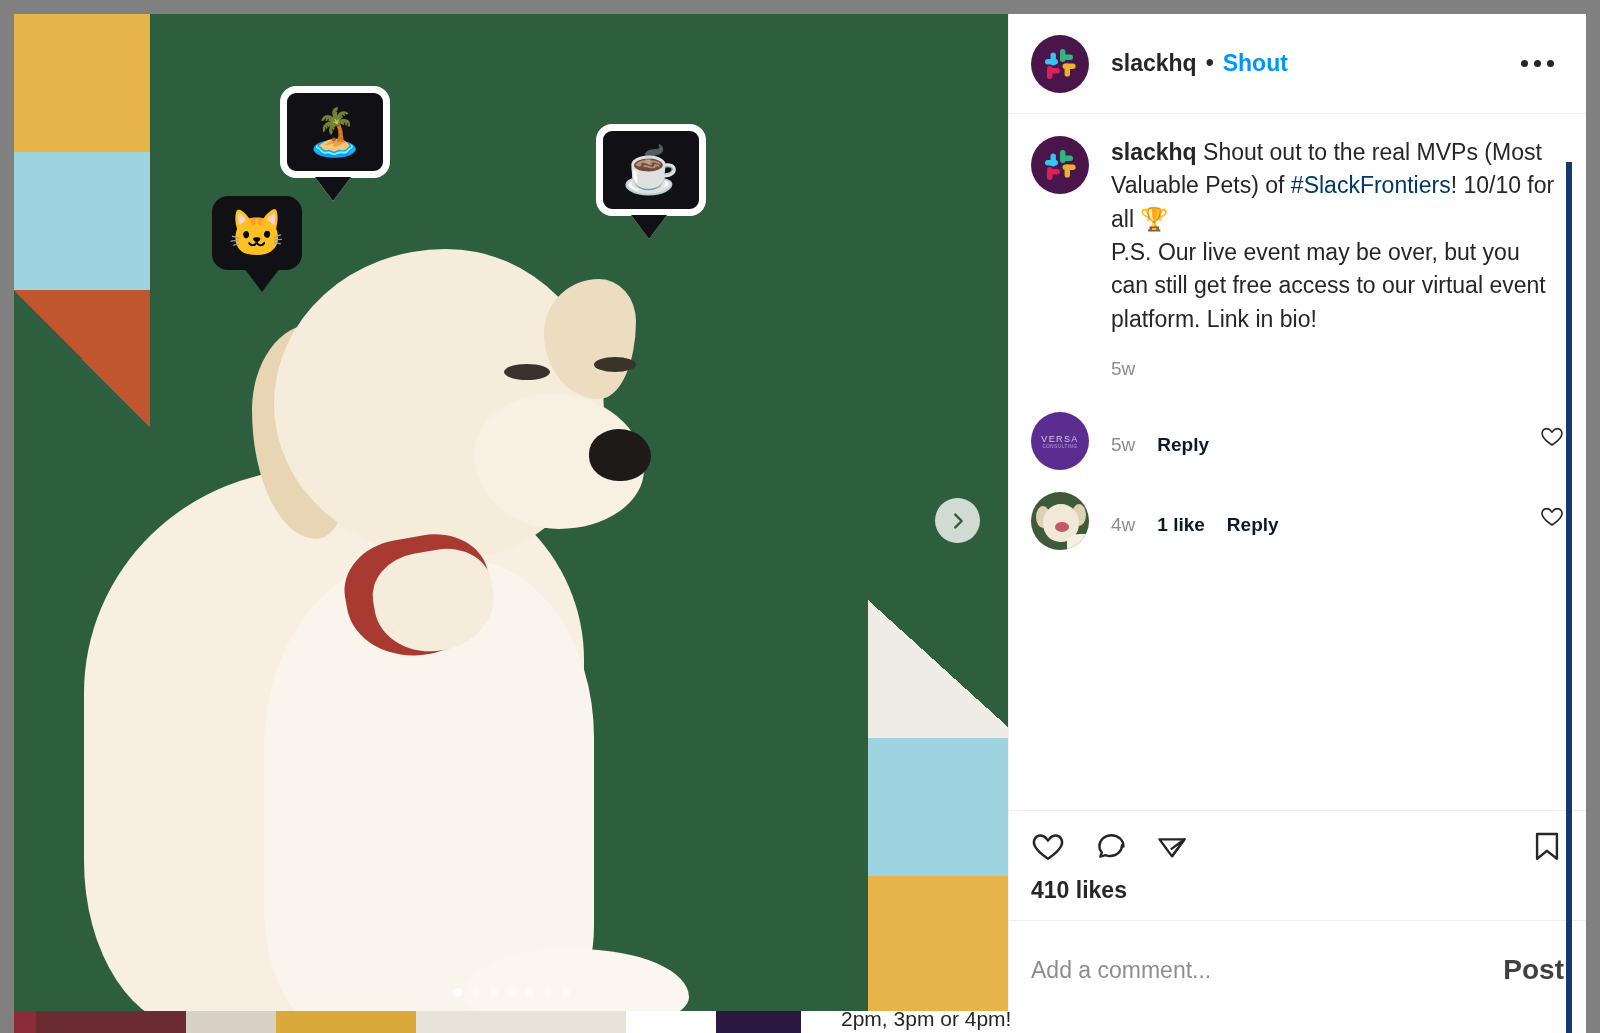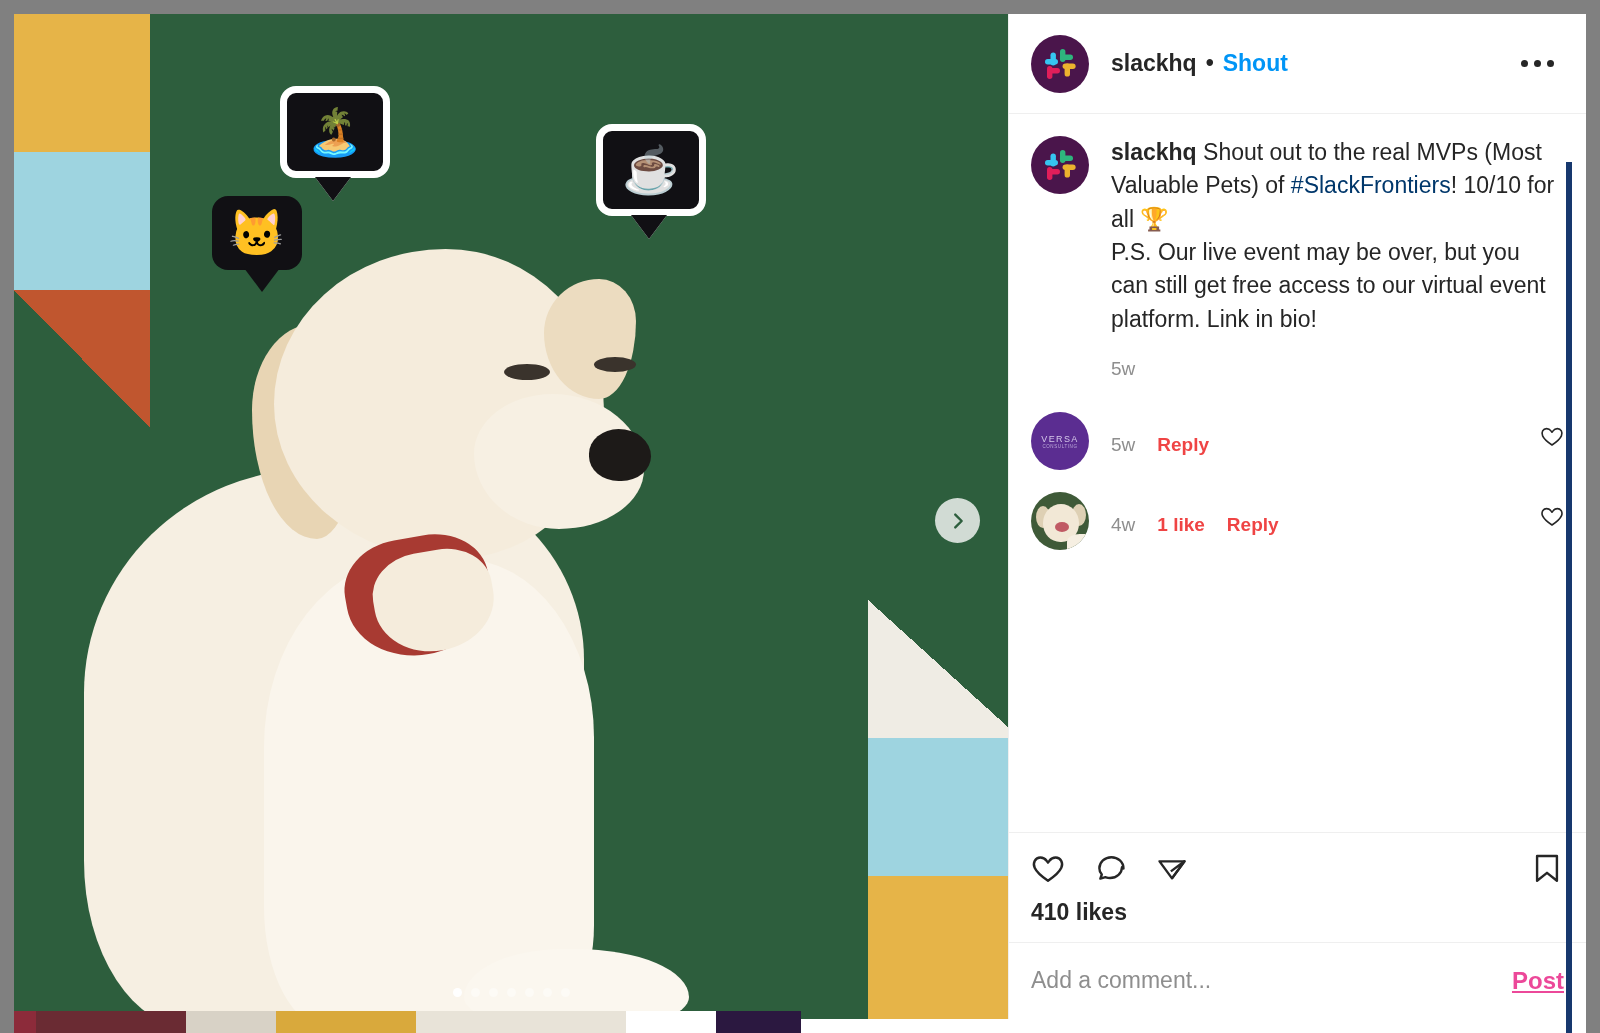--- a/index.html
+++ b/index.html
@@ -249,21 +249,21 @@
     font-size: 23px; line-height: 1.45; color: #262626;
     word-wrap: break-word;
   }
   .cmt-text b { font-weight: bold; }
   .cmt-text .tag { color: #00376b; }
   .cmt-meta {
     margin-top: 22px; margin-bottom: 4px;
     display: flex; gap: 22px;
     font-size: 19px; color: #8e8e8e;
   }
-  .cmt-meta .strong { font-weight: bold; color: #ef4444; }
+  .cmt-meta .strong { font-weight: bold; color: #0f172a; }
   .like-ico {
     position: absolute;
     right: 22px; top: 34px;
     width: 24px; height: 24px;
     cursor: pointer;
   }
   .caption-block { padding-bottom: 6px; }
 
   
   .av-versa {
@@ -301,38 +301,37 @@
   }
   .date {
     margin-top: 10px;
     font-size: 17px; color: #8e8e8e; letter-spacing: 0.3px;
     text-transform: uppercase;
   }
 
   
   .sb-add {
     border-top: 1px solid #efefef;
-    display: flex; align-items: flex-start;
-    padding: 24px 22px;
+    display: flex; align-items: center;
+    padding: 33px 22px;
     flex: 0 0 auto;
   }
   .add-input {
     flex: 1;
     border: none; outline: none;
     font-size: 23px; color: #262626;
     font-family: "Liberation Sans", sans-serif;
     background: transparent;
   }
   .add-input::placeholder { color: #8e8e8e; }
   .post-btn {
-    font-size: 24px; font-weight: bold;
-    color: #ec4899;
+    font-size: 28px; font-weight: bold;
+    color: #404040;
     cursor: pointer;
     padding-left: 16px;
-    text-decoration: underline;
   }
 
   
   .blue-sliver {
     position: absolute;
     right: 14px; top: 148px;
     width: 6px; height: 880px;
     background: #17386e;
   }
 </style>
@@ -526,18 +525,21 @@
     </div>
 
     <div class="behind-strip">
       <div class="bs" style="width:22px;background:#8c2b3a"></div>
       <div class="bs" style="width:150px;background:#6a2b33"></div>
       <div class="bs" style="width:90px;background:#d8d2c6"></div>
       <div class="bs" style="width:140px;background:#d9a93c"></div>
       <div class="bs" style="width:210px;background:#e8e3d8"></div>
       <div class="bs" style="width:90px;background:#ffffff"></div>
       <div class="bs" style="width:85px;background:#2b1840"></div>
+      <div class="bs-text">
+        <span>2pm, 3pm or 4pm!</span>
+      </div>
     </div>
 
     <div class="blue-sliver"></div>
 
   </div>
 </div>
 
 </body></html>

